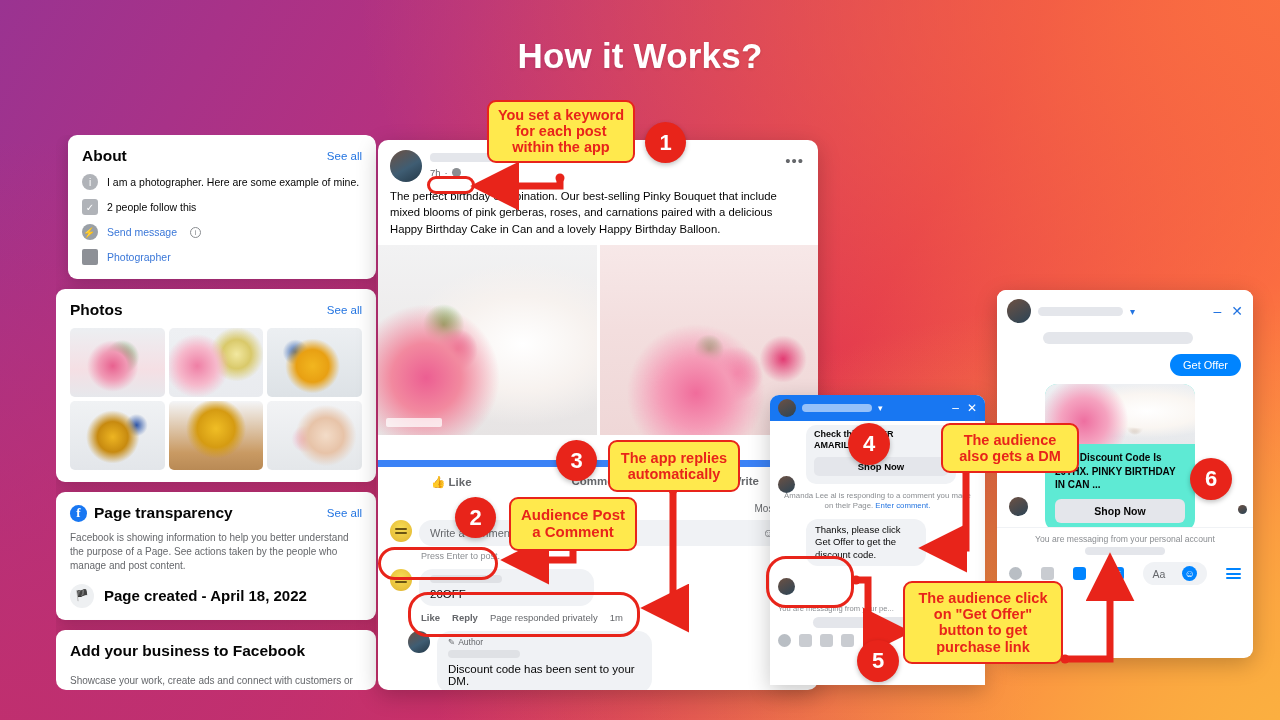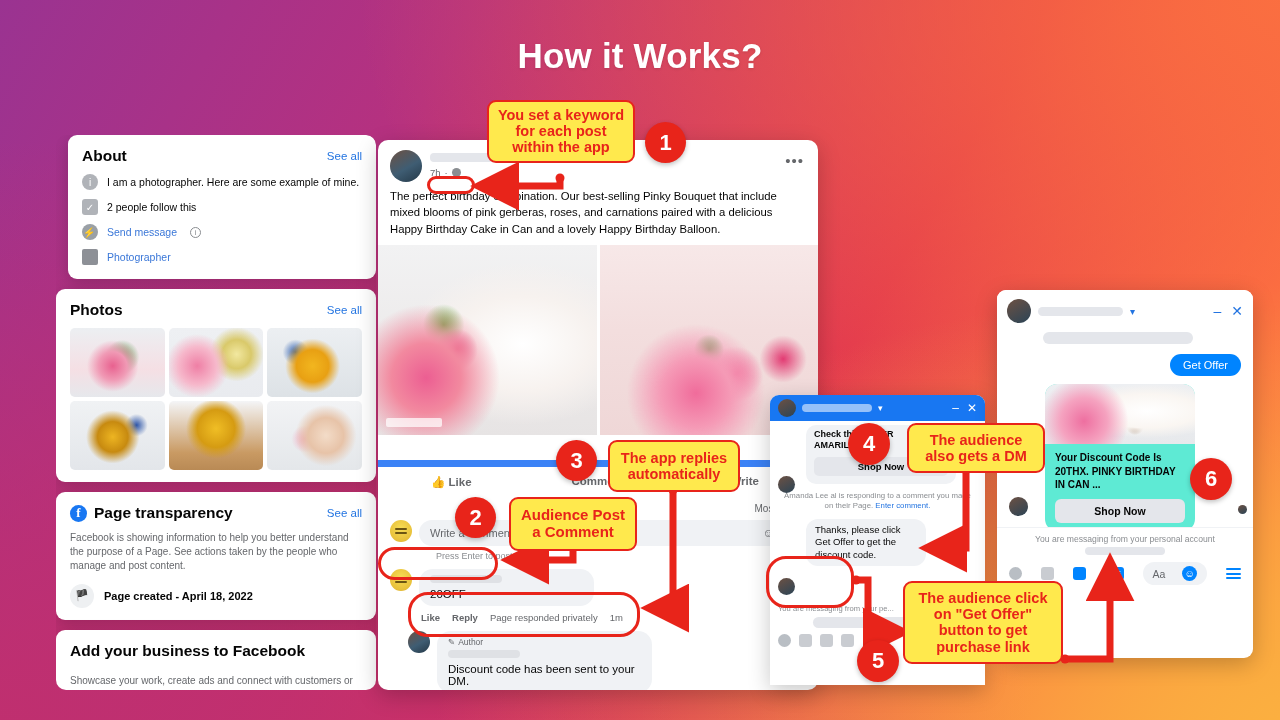--- a/index.html
+++ b/index.html
@@ -53,21 +53,21 @@
   .ph { height: 69px; border-radius: 5px; position: relative; overflow: hidden; background: #e9ebee; }
 
   
   .fb-dot { width: 17px; height: 17px; border-radius: 50%; background: #1877f2; color: #fff;
             font-weight: bold; font-size: 13px; line-height: 16px; text-align: center;
             font-family: "Liberation Serif", serif; }
   .tp-body { font-size: 10px; color: #65676b; line-height: 1.42; margin-bottom: 10px; }
   .tp-row { display: flex; align-items: center; gap: 10px; }
   .tp-ic { width: 24px; height: 24px; border-radius: 50%; background: #eef0f2;
            display: flex; align-items: center; justify-content: center; font-size: 11px; }
-  .tp-txt { font-size: 11px; font-weight: bold; color: #050505; }
+  .tp-txt { font-size: 15px; font-weight: bold; color: #050505; }
 
   .biz-sub { font-size: 10px; color: #65676b; line-height: 1.45; margin-bottom: 11px; }
 
   
   #postcard { left: 378px; top: 140px; width: 440px; height: 550px; }
   .post-head { display: flex; align-items: flex-start; gap: 8px; padding: 10px 12px 4px; position: relative; }
   .avatar { width: 32px; height: 32px; border-radius: 50%; flex: 0 0 32px;
             background: linear-gradient(150deg,#6d5143 0%,#3f5d73 55%,#243847 100%); }
   .skel { background: #e4e6eb; border-radius: 4px; }
   .ph-name { width: 78px; height: 9px; margin-top: 3px; }
@@ -90,21 +90,21 @@
   .cm-row { display: flex; align-items: flex-start; gap: 7px; padding: 4px 12px; }
   .em { width: 22px; height: 22px; border-radius: 50%; flex: 0 0 22px;
         background: radial-gradient(circle at 50% 38%, #f7dd55 0%, #e8c03a 70%, #d2a62c 100%);
         position: relative; }
   .em::before { content: ""; position: absolute; left: 5px; top: 8px; width: 12px; height: 2px;
                 border-radius: 1px; background: #6b5412; box-shadow: 0 4px 0 0 #6b5412; }
   .cbubble { flex: 1; background: #f0f2f5; border-radius: 14px; padding: 6px 11px; min-height: 24px; }
   .cinput { flex: 1; background: #f0f2f5; border-radius: 14px; padding: 6px 11px;
             font-size: 11px; color: #65676b; display: flex; align-items: center; justify-content: space-between; }
   .ci-icons { display: flex; gap: 9px; color: #65676b; font-size: 12px; }
-  .presshint { font-size: 9px; color: #8a8d91; padding: 1px 12px 4px 58px; }
+  .presshint { font-size: 9px; color: #8a8d91; padding: 1px 12px 4px 43px; }
   .cname { height: 8px; width: 72px; background: #dfe1e5; border-radius: 4px; margin-bottom: 5px; }
   .ctext { font-size: 11.5px; color: #050505; }
   .cmeta { display: flex; gap: 12px; font-size: 9.5px; color: #65676b; padding: 2px 12px 4px 43px; }
   .cmeta b { font-weight: bold; }
   .reply-in { padding-left: 30px; }
   .author-tag { font-size: 8.5px; color: #65676b; display: flex; align-items: center; gap: 3px; margin-bottom: 3px; }
 
   
   #msgwin { left: 770px; top: 395px; width: 215px; height: 290px; border-radius: 9px 9px 0 0; }
   .mw-head { background: #1877f2; height: 26px; display: flex; align-items: center;
@@ -477,21 +477,21 @@
 
   <div class="callout" style="left:509px;top:497px;width:128px;font-size:15px;padding:8px;">
     <span>Audience Post a Comment</span>
   </div>
   <div class="callout" style="left:487px;top:100px;width:148px;font-size:14.5px;">
     <span>You set a keyword for each post within the app</span>
   </div>
   <div class="callout" style="left:608px;top:440px;width:132px;font-size:14.5px;padding:8px 6px;">
     <span>The app replies automatically</span>
   </div>
-  <div class="callout" style="left:907px;top:423px;width:138px;font-size:14.5px;padding:7px 6px;">
+  <div class="callout" style="left:941px;top:423px;width:138px;font-size:14.5px;padding:7px 6px;">
     <span>The audience also gets a DM</span>
   </div>
   <div class="callout" style="left:903px;top:581px;width:160px;font-size:14.5px;padding:7px 6px;">
     <span>The audience click on "Get Offer" button to get purchase link</span>
   </div>
 
   <div class="badge" style="left:645px;top:122px;width:41px;height:41px;font-size:22px;">
     <span>1</span>
   </div>
   <div class="badge" style="left:455px;top:497px;width:41px;height:41px;font-size:22px;">

